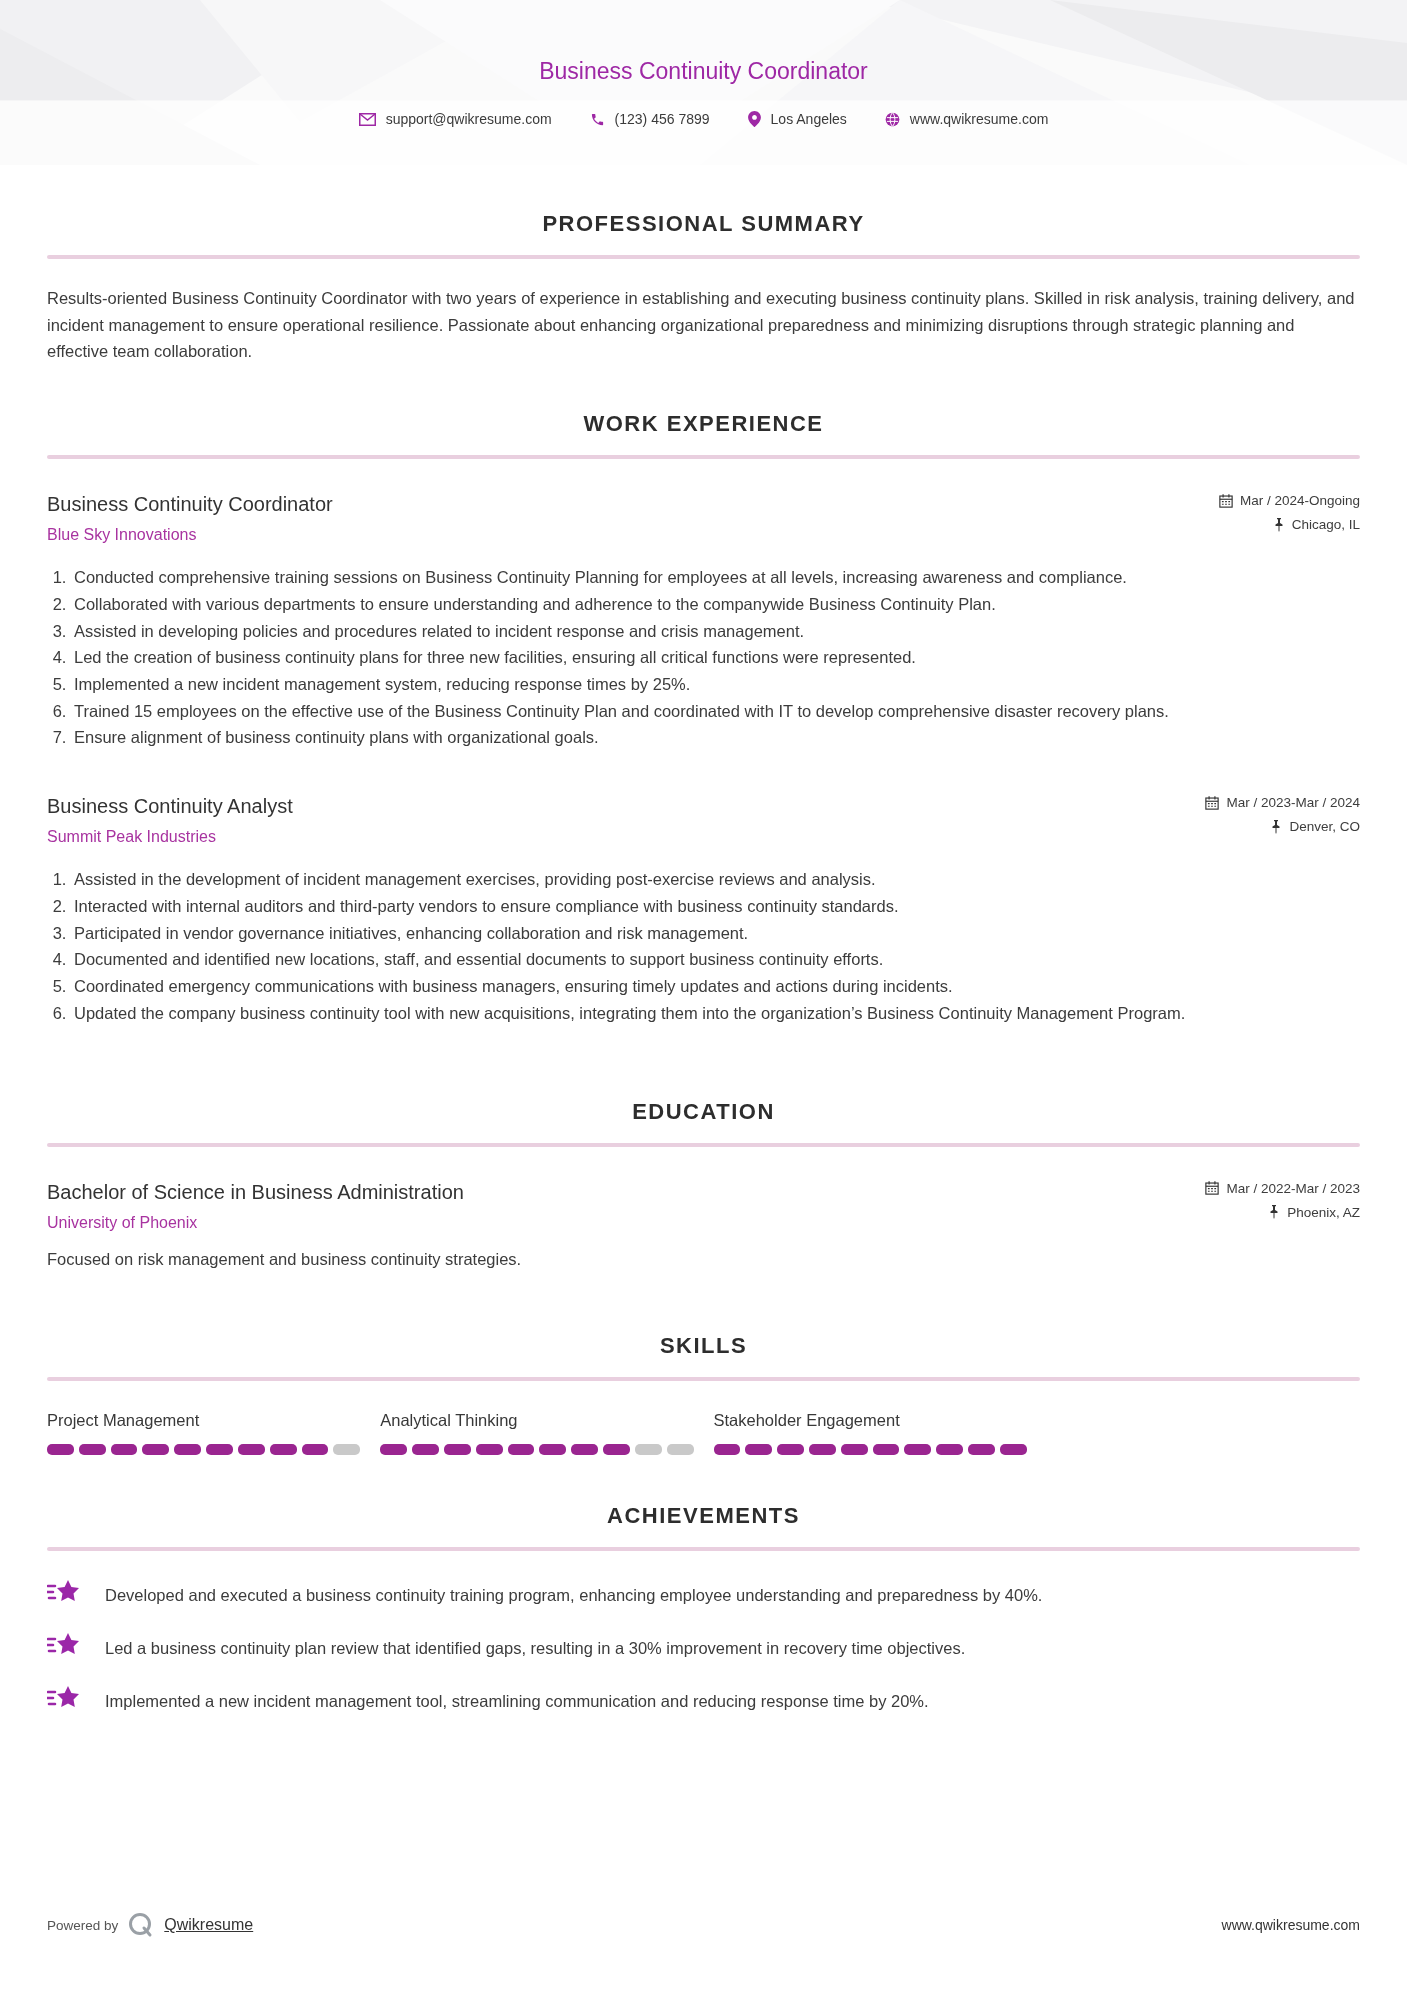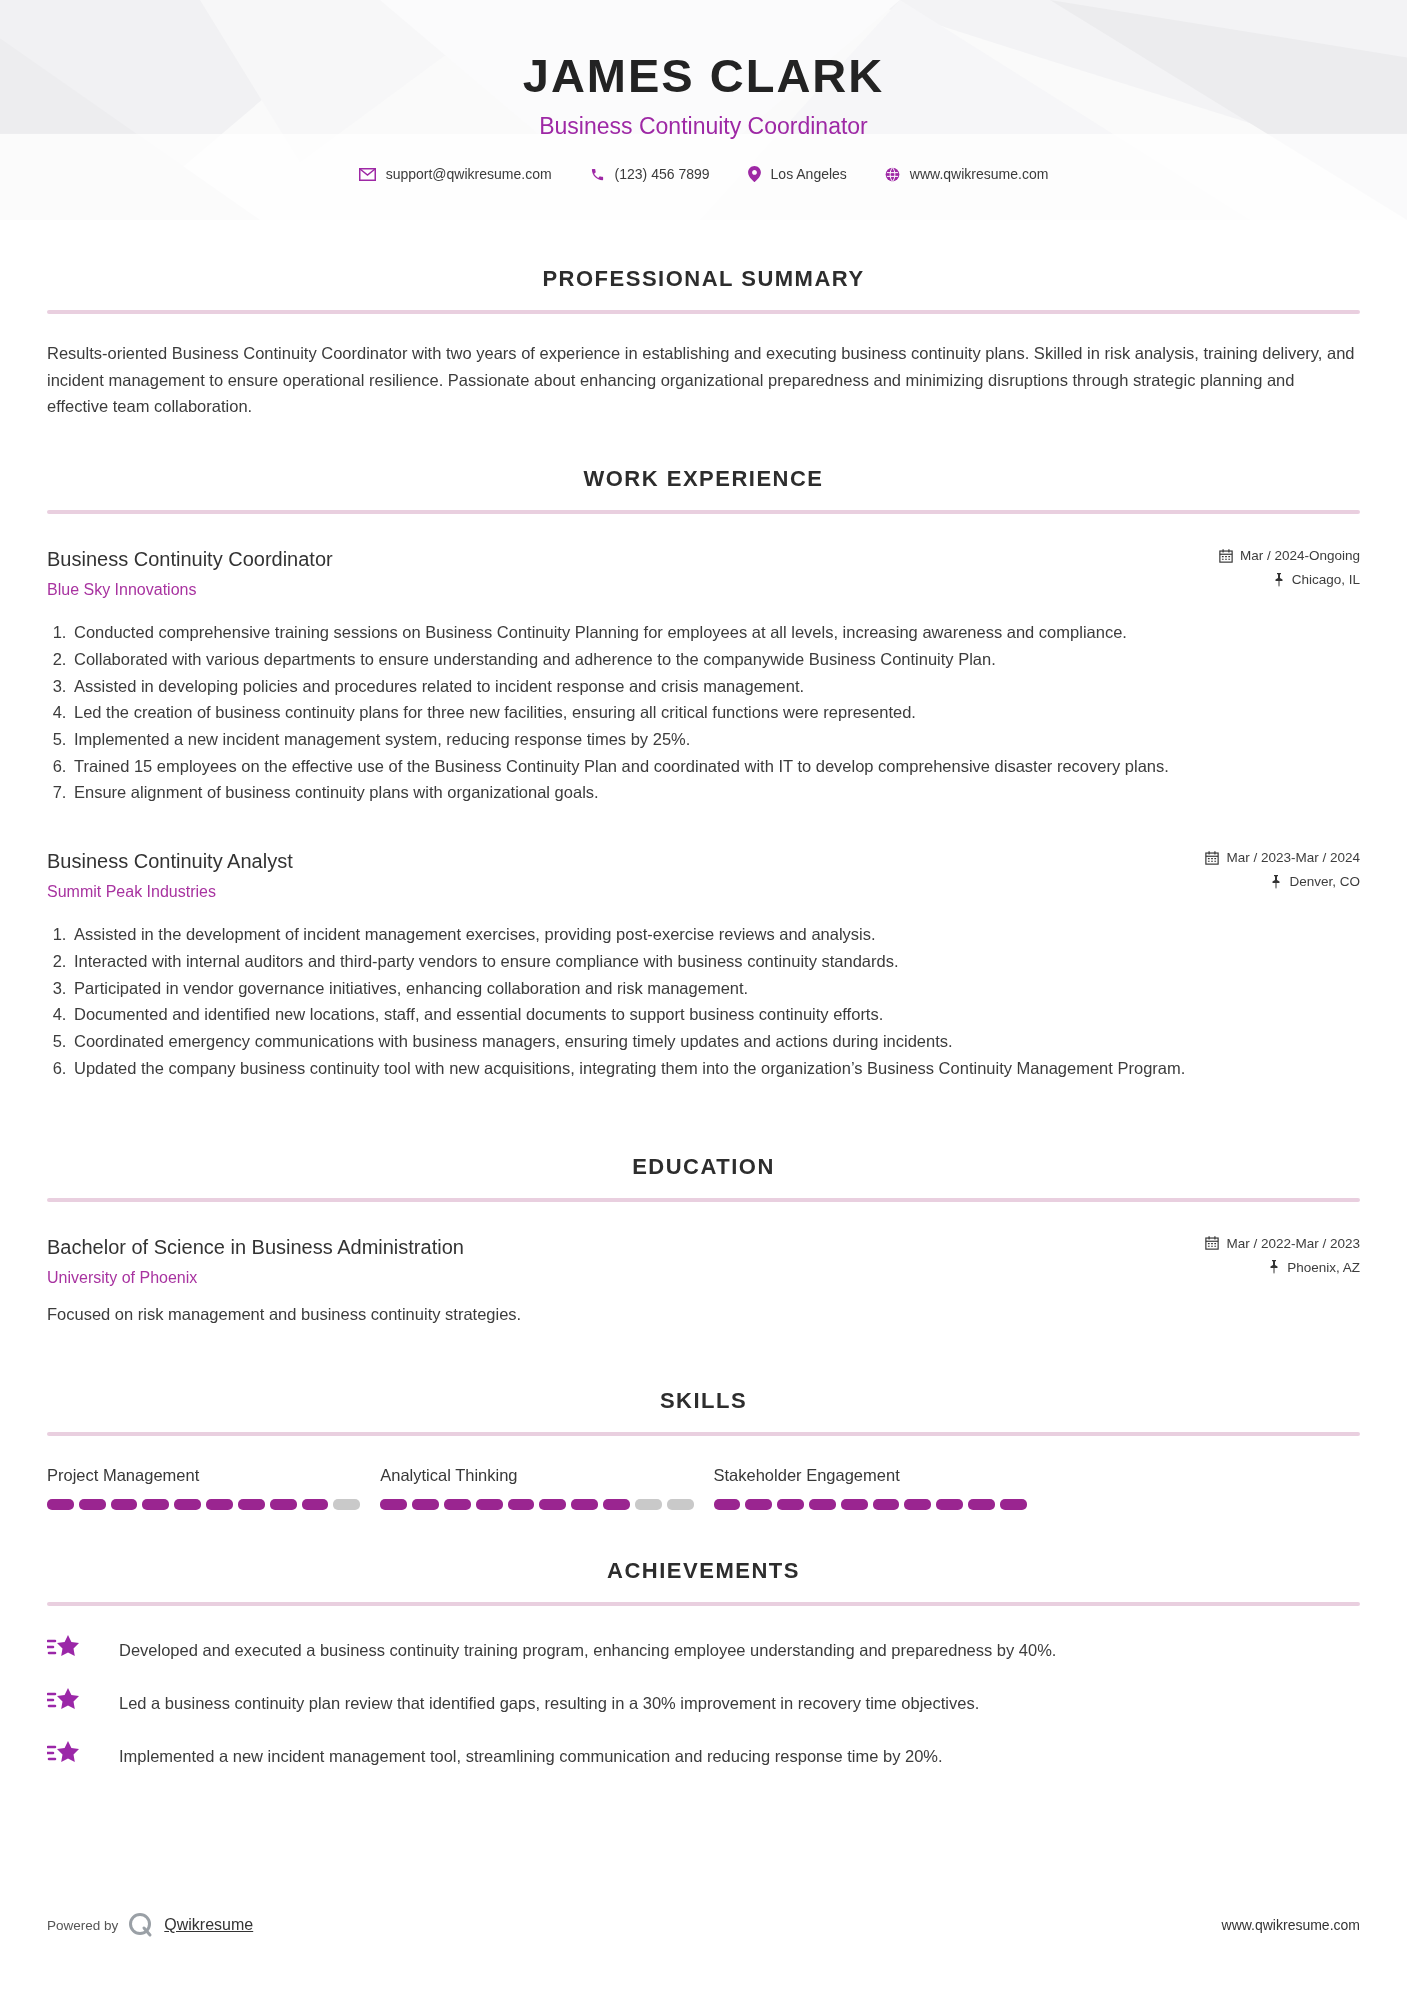--- a/index.html
+++ b/index.html
@@ -42,21 +42,21 @@
   .edu-desc { margin-top:18px; font-size:16.5px; color:#3c3c3c; }
   
   .skills-grid { display:grid; grid-template-columns:repeat(4,1fr); column-gap:38px; margin-top:30px;gap:20px; }
   .skill-label { font-size:16.5px; color:#383838; }
   .skill-dashes { margin-top:14px; display:flex; gap:5px; }
   .dash { flex:1 1 auto; height:11px; border-radius:5px; }
   .dash.on  { background:#9a2590; }
   .dash.off { background:#c9c9c9; }
   
   .ach-list { margin-top:30px; }
-  .ach-item { display:flex; align-items:flex-start; gap:38px; margin-bottom:26px; }
+  .ach-item { display:flex; align-items:flex-start; gap:24px; margin-bottom:26px; }
   .ach-item svg { flex:0 0 auto; margin-top:-3px; }
   .ach-text { font-size:16.5px; line-height:1.5; color:#3c3c3c; padding-top:2px; }
   
   .footer {
     margin-top:auto; padding:0 47px 52px;
     display:flex; justify-content:space-between; align-items:center;
   }
   .footer-left { display:flex; align-items:center; gap:10px; font-size:13.5px; color:#555; }
   .brand-link { color:#333; text-decoration:underline; font-size:16px; }
   .footer-right a { color:#333; text-decoration:none; font-size:14px; font-weight:500; }
@@ -70,21 +70,20 @@
     <polygon points="0,0 380,0 120,230 0,230" fill="#f1f1f3"></polygon>
     <polygon points="200,0 520,0 300,170" fill="#f7f7f8"></polygon>
     <polygon points="0,40 260,230 0,230" fill="#ededef"></polygon>
     <polygon points="860,0 1407,0 1407,180 1040,60" fill="#f3f3f5"></polygon>
     <polygon points="1050,0 1407,230 1407,60" fill="#ececee"></polygon>
     <polygon points="900,0 1250,230 700,230" fill="#f6f6f8"></polygon>
     <polygon points="380,0 900,0 640,230" fill="#fbfbfc"></polygon>
     <rect y="140" width="1407" height="90" fill="#ffffff" opacity="0.75"></rect>
   </svg>
   <div class="header-inner">
-    <div class="name">JAMES CLARK</div>
     <div class="job-title">Business Continuity Coordinator</div>
     <div class="contact-row">
       <span class="contact-item">
         <svg width="17" height="13" viewBox="0 0 17 13">
           <rect x="0.75" y="0.75" width="15.5" height="11.5" fill="none" stroke="#9e28a5" stroke-width="1.5"></rect>
           <path d="M1 1 L8.5 7 L16 1" fill="none" stroke="#9e28a5" stroke-width="1.5"></path>
         </svg>
         <span>support@qwikresume.com</span>
       </span>
       <span class="contact-item">

